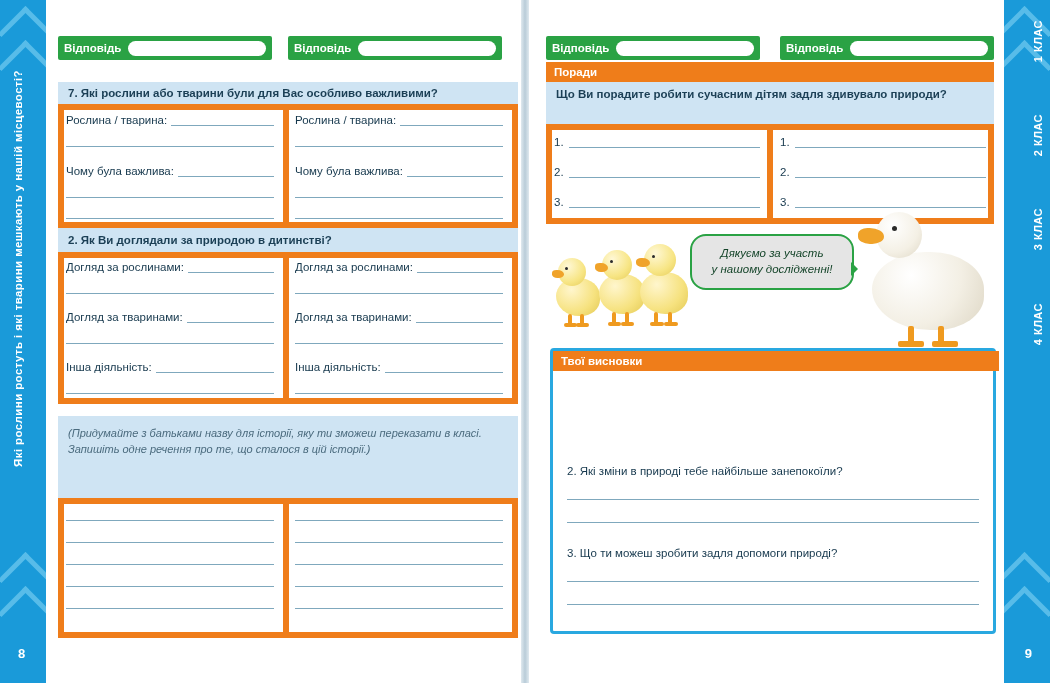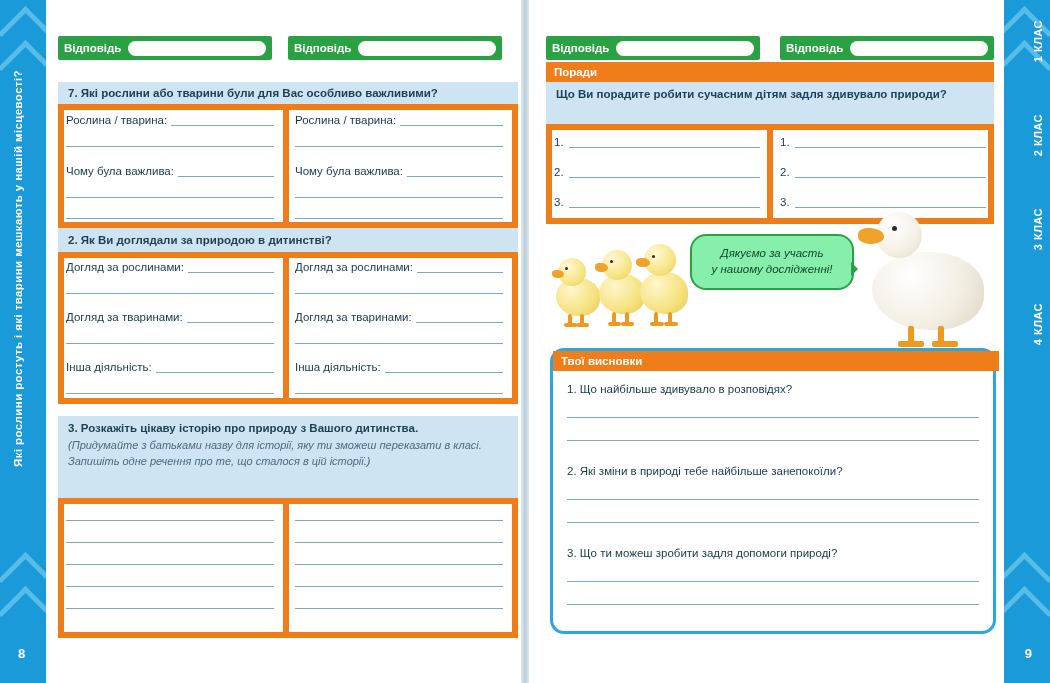--- a/index.html
+++ b/index.html
@@ -126,37 +126,37 @@
 
   
   .hint{
     font-size:11px;color:#4b6b7e;font-style:italic;line-height:1.45;
   }
 
   
   .concl{
     position:absolute;
     border:3px solid #29a8e0;
-    border-radius:14px;
+    border-radius:4px;
     background:#ffffff;
     box-sizing:border-box;
   }
   .concl-hd{
     position:absolute;left:-0px;top:-0px;height:20px;
     background:#ef7d1a;color:#fff;font-size:11.5px;font-weight:bold;
     display:flex;align-items:center;padding-left:8px;box-sizing:border-box;
   }
   .concl-q{
     font-size:11.5px;color:#16384d;
   }
 
   .bubble{
     position:absolute;
     border:2px solid #2aa244;border-radius:16px;
-    background:#86efac;
+    background:#e5e5e5;
     text-align:center;
     font-size:11.5px;font-style:italic;color:#15452a;
     display:flex;align-items:center;justify-content:center;
     line-height:1.35;
     padding:12px 8px;box-sizing:border-box;
   }
   .bubble:after{
     content:"";position:absolute;right:-13px;top:26px;
     width:0;height:0;border:7px solid transparent;border-left-color:#2aa244;
   }
@@ -302,21 +302,20 @@
     </div>
     <div class="rule" style="margin-top:20px"></div>
     <div style="display:flex;align-items:flex-end;gap:4px;margin-top:17px;">
       <span class="field-label">Інша діяльність:</span>
       <span class="rule" style="flex:1;"></span>
     </div>
     <div class="rule" style="margin-top:20px"></div>
   </div>
 
   <div style="position:absolute;left:58px;top:416px;width:460px;height:82px;background:#cfe4f3;box-sizing:border-box;padding:6px 10px;">
-    <div style="font-size:11.5px;font-weight:bold;color:#1b3f55;">3. Розкажіть цікаву історію про природу з Вашого дитинства.</div>
     <div class="hint" style="margin-top:4px;">(Придумайте з батьками назву для історії, яку ти зможеш переказати в класі. Запишіть одне речення про те, що сталося в цій історії.)</div>
   </div>
 
   <div class="orange-frame" style="left:58px;top:498px;width:460px;height:140px;"></div>
   <div style="position:absolute;left:283px;top:498px;width:6px;height:140px;background:#ef7d1a;"></div>
 
   <div class="lines" style="left:66px;top:520px;width:208px;">
     <div class="rule"></div>
     <div class="rule"></div>
     <div class="rule"></div>
@@ -409,25 +408,20 @@
     <div class="eye" style="left:42px;top:30px;width:5px;height:5px;"></div>
     <div class="leg" style="left:58px;top:130px;width:6px;height:18px;"></div>
     <div class="leg" style="left:88px;top:130px;width:6px;height:18px;"></div>
     <div class="leg" style="left:48px;top:145px;width:26px;height:6px;"></div>
     <div class="leg" style="left:82px;top:145px;width:26px;height:6px;"></div>
   </div>
 
   <div class="concl" style="left:550px;top:348px;width:446px;height:286px;">
     <div class="concl-hd" style="width:446px;margin-left:-0px;">Твої висновки</div>
 
-    <div style="position:absolute;left:14px;top:32px;right:14px;">
-      <div class="concl-q">1. Що найбільше здивувало в розповідях?</div>
-      <div class="rule" style="margin-top:22px"></div>
-      <div class="rule" style="margin-top:22px"></div>
-    </div>
 
     <div style="position:absolute;left:14px;top:114px;right:14px;">
       <div class="concl-q">2. Які зміни в природі тебе найбільше занепокоїли?</div>
       <div class="rule" style="margin-top:22px"></div>
       <div class="rule" style="margin-top:22px"></div>
     </div>
 
     <div style="position:absolute;left:14px;top:196px;right:14px;">
       <div class="concl-q">3. Що ти можеш зробити задля допомоги природі?</div>
       <div class="rule" style="margin-top:22px"></div>

